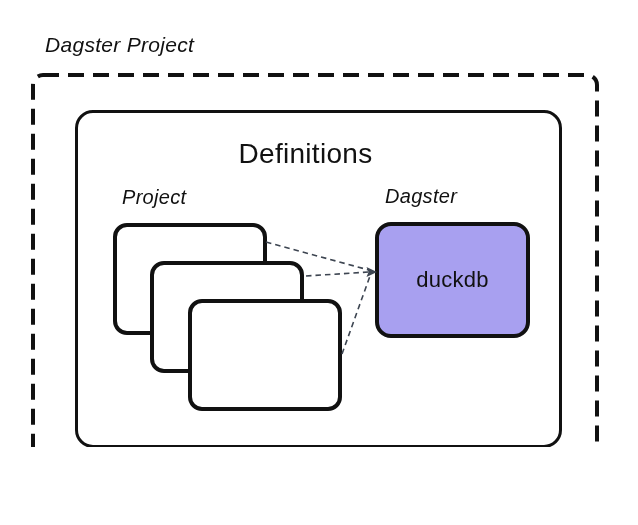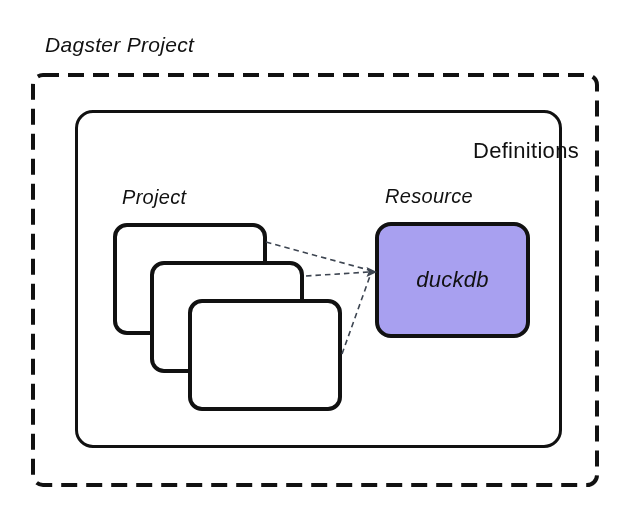--- a/index.html
+++ b/index.html
@@ -9,21 +9,21 @@
     --bg-color: #ffffff;
   }
   * { margin: 0; padding: 0; box-sizing: border-box; }
   html, body {
     font-family: "Liberation Sans", sans-serif;
     background: var(--bg-color);
   }
   .canvas {
     position: relative;
     width: 638px;
-    height: 525px;
+    height: 447px;
     background: var(--bg-color);
     overflow: hidden;
   }
   .diagram-title {
     position: absolute;
     left: 45px;
     top: 33px;
     font-size: 21px;
     font-style: italic;
     font-weight: 500;
@@ -35,25 +35,25 @@
     left: 75px;
     top: 110px;
     width: 487px;
     height: 338px;
     border: 3.5px solid var(--border-color);
     border-radius: 18px;
     background: var(--bg-color);
   }
   .definitions-label {
     position: absolute;
-    left: 92px;
+    left: 62px;
     top: 138px;
     width: 487px;
-    text-align: right;
-    font-size: 22px;
+    text-align: center;
+    font-size: 28px;
     color: var(--border-color);
     letter-spacing: 0.3px;
   }
   .group-label {
     position: absolute;
     font-size: 20px;
     font-style: italic;
     font-weight: 500;
     color: var(--border-color);
     letter-spacing: 0.3px;
@@ -77,21 +77,20 @@
     top: 222px;
     width: 155px;
     height: 116px;
     background: var(--resource-fill);
     border: 4px solid var(--border-color);
     border-radius: 16px;
     display: flex;
     align-items: center;
     justify-content: center;
     z-index: 2;
-    font-style: italic;
   }
   .resource-name {
     font-size: 22px;
     color: var(--border-color);
     letter-spacing: 0.3px;
   }
   .overlay-svg {
     position: absolute;
     left: 0;
     top: 0;
@@ -121,21 +120,21 @@
 <div class="canvas">
 
   <div class="diagram-title">Dagster Project</div>
 
   <div class="definitions-box"></div>
 
   <div class="definitions-label">Definitions</div>
 
   <div class="group-label assets-label">Project</div>
 
-  <div class="group-label resource-label">Resource</div>
+  <div class="group-label resource-label">Dagster</div>
 
   <div class="asset-card back"></div>
   <div class="asset-card middle"></div>
   <div class="asset-card front"></div>
 
   <div class="resource-box">
     <span class="resource-name">duckdb</span>
   </div>
 
   <svg class="overlay-svg" width="638" height="525" viewBox="0 0 638 525">

